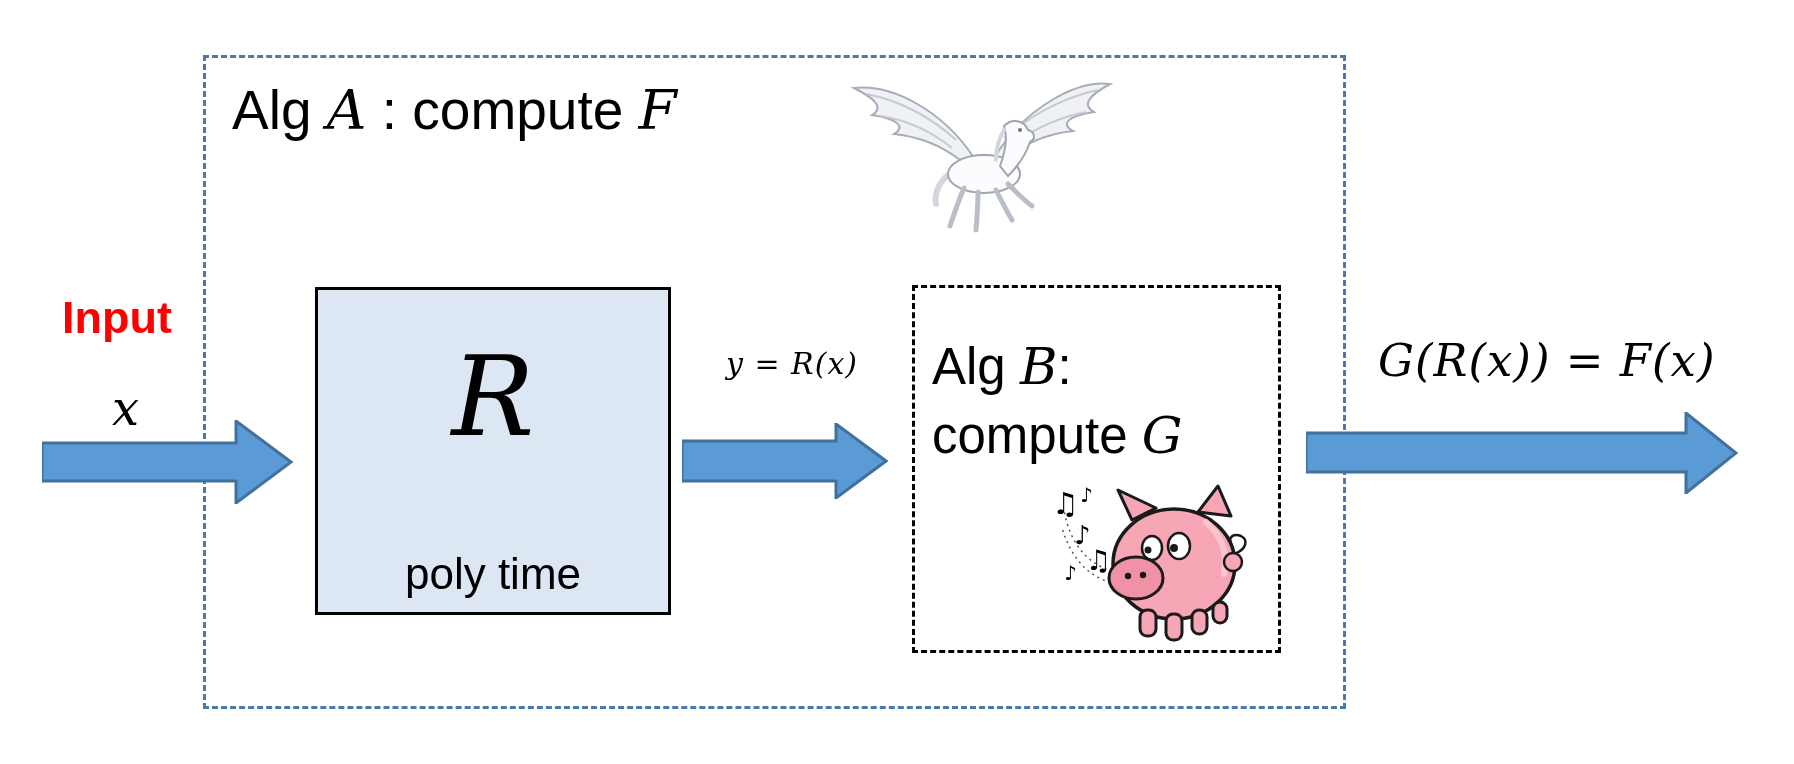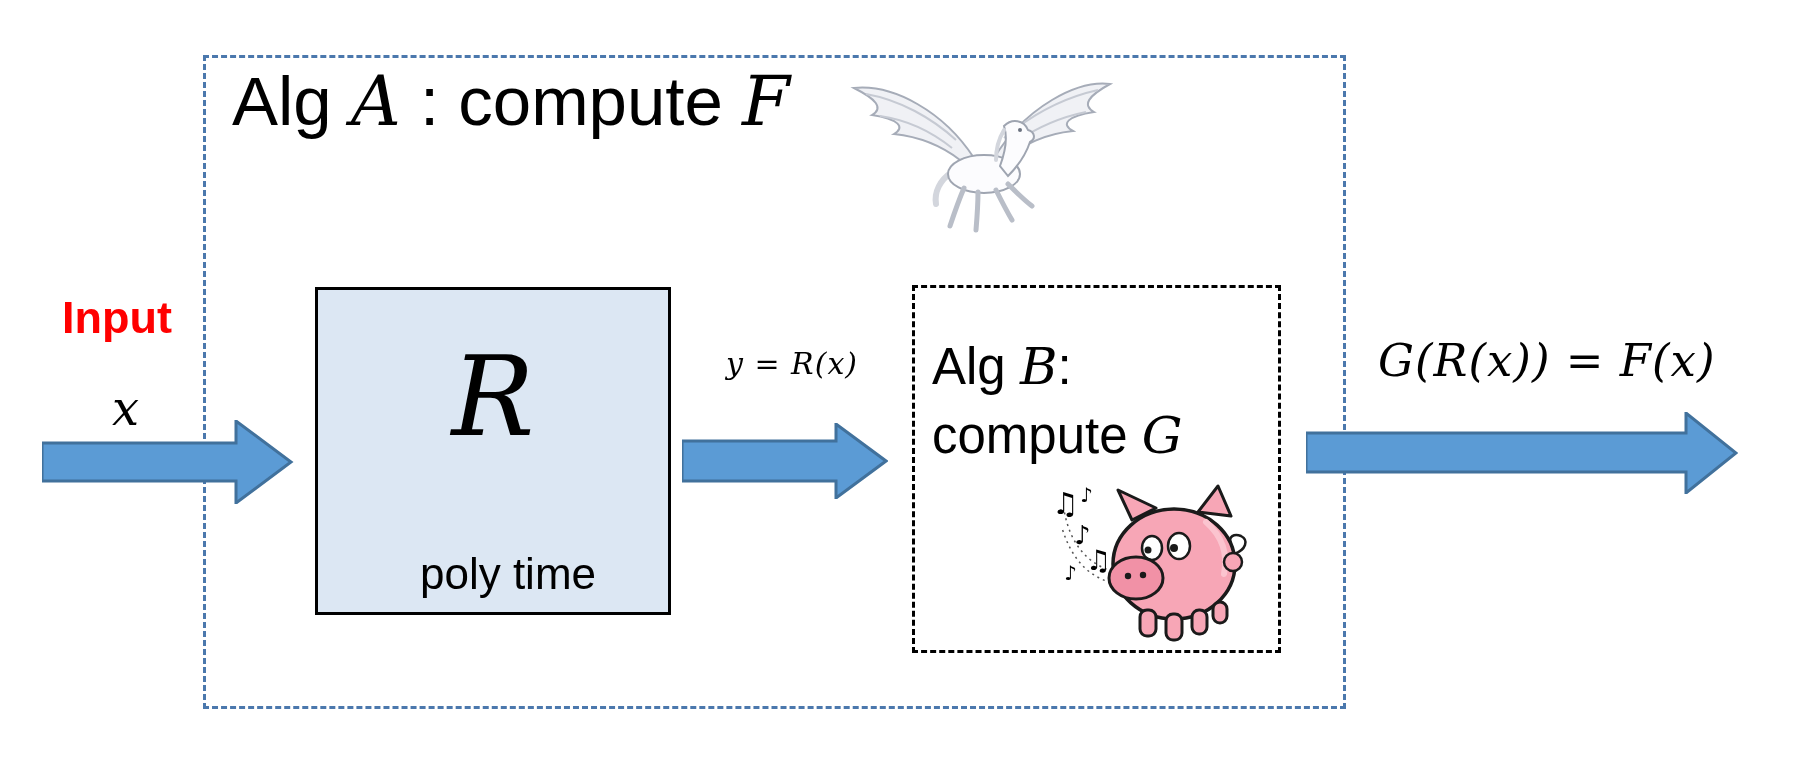--- a/index.html
+++ b/index.html
@@ -24,24 +24,24 @@
     left:315px; top:287px; width:350px; height:322px;
     background:#DCE7F3; border:3px solid #000000;
   }
   .r-letter {
     position:absolute; top:52px; left:0; width:100%; text-align:center;
     font-family:"DejaVu Serif", serif; font-style:italic;
     font-size:110px; line-height:1;
   }
   .r-caption {
     position:absolute; bottom:16px; left:0; width:100%; text-align:center;
-    font-size:44px; line-height:1;padding-left:15px;
+    font-size:44px; line-height:1;
   }
 
-  .title { left:232px; top:64px; font-size:69px; line-height:1.1; white-space:nowrap; }
+  .title { left:232px; top:80px; font-size:55px; line-height:1.1; white-space:nowrap; }
   .mvar  { font-family:"DejaVu Serif", serif; font-style:italic; }
 
   .algb-text { left:932px; top:300px; font-size:51px; line-height:1.36; white-space:nowrap;margin-top:32px; }
 
   .red-label { color:#FF0000; }
   .input-label  { left:62px;   top:292px; font-size:45px;font-weight:bold; }
   .output-label { left:1383px; top:252px; font-size:44px; }
 
   .math { font-family:"DejaVu Serif", serif; font-style:italic; white-space:nowrap; }
   .input-var      { left:112px;  top:380px; font-size:48px; }

